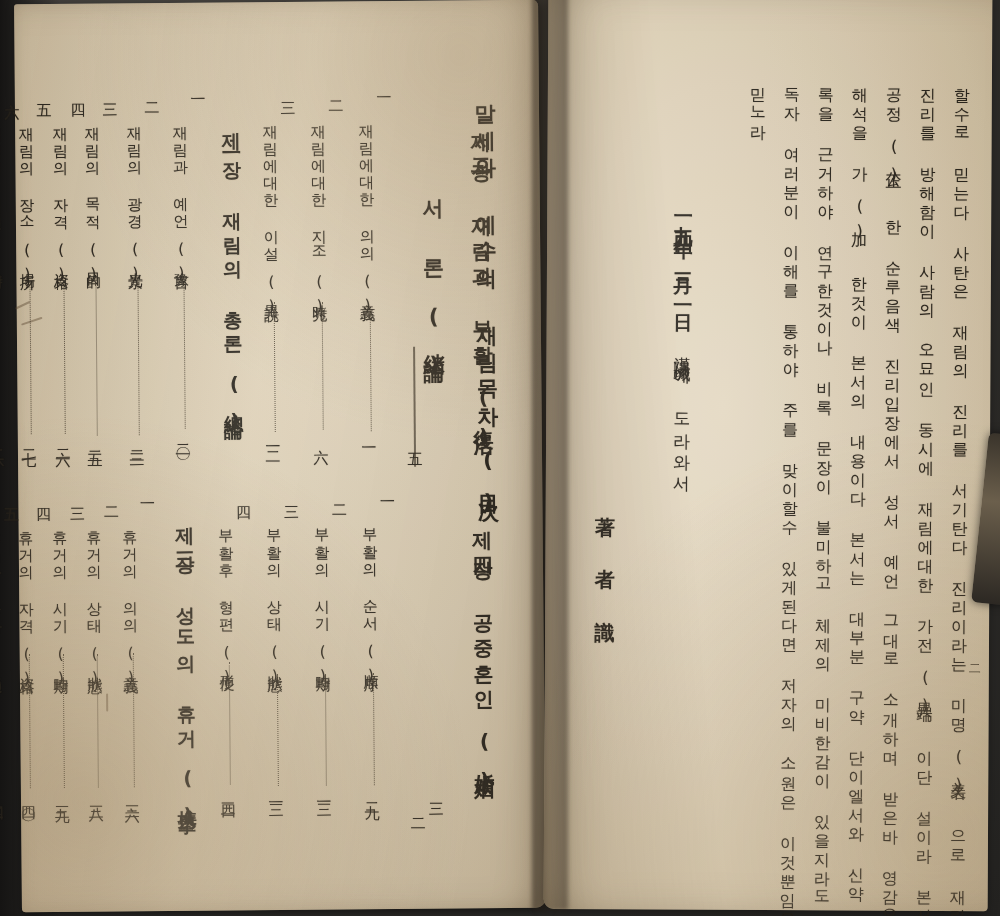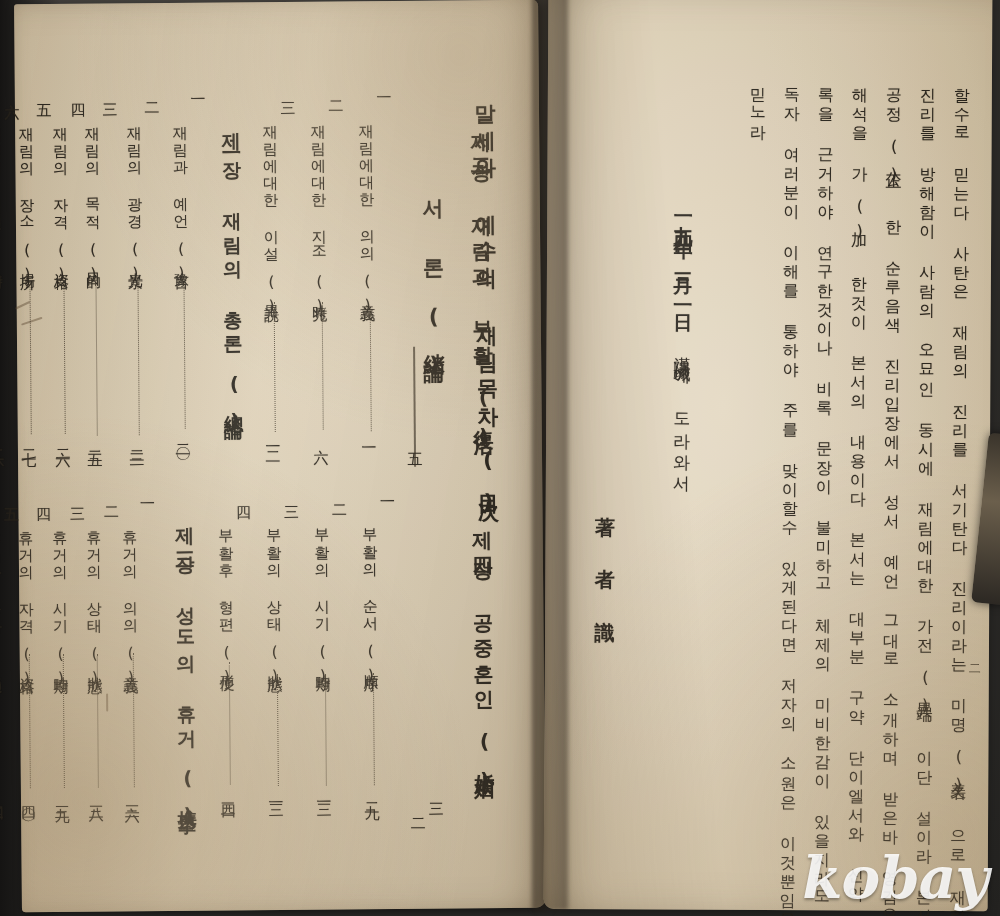--- a/index.html
+++ b/index.html
@@ -346,14 +346,13 @@
       <div class="vtext pref" style="right:296px; top:350px; font-size:17px; letter-spacing:4px;">漢陽城에 도라와서</div>
       <div class="vtext pref-sign" style="right:370px; top:508px;">著 者 識</div>
 
       <div class="folio" style="right:6px; top:660px;">二</div>
     </div>
 
     <div class="gutter"></div>
     <div class="book-edge-right"></div>
   </div>
 
-  <div class="watermark">kobay</div>
 </div>
 
 </body></html>

